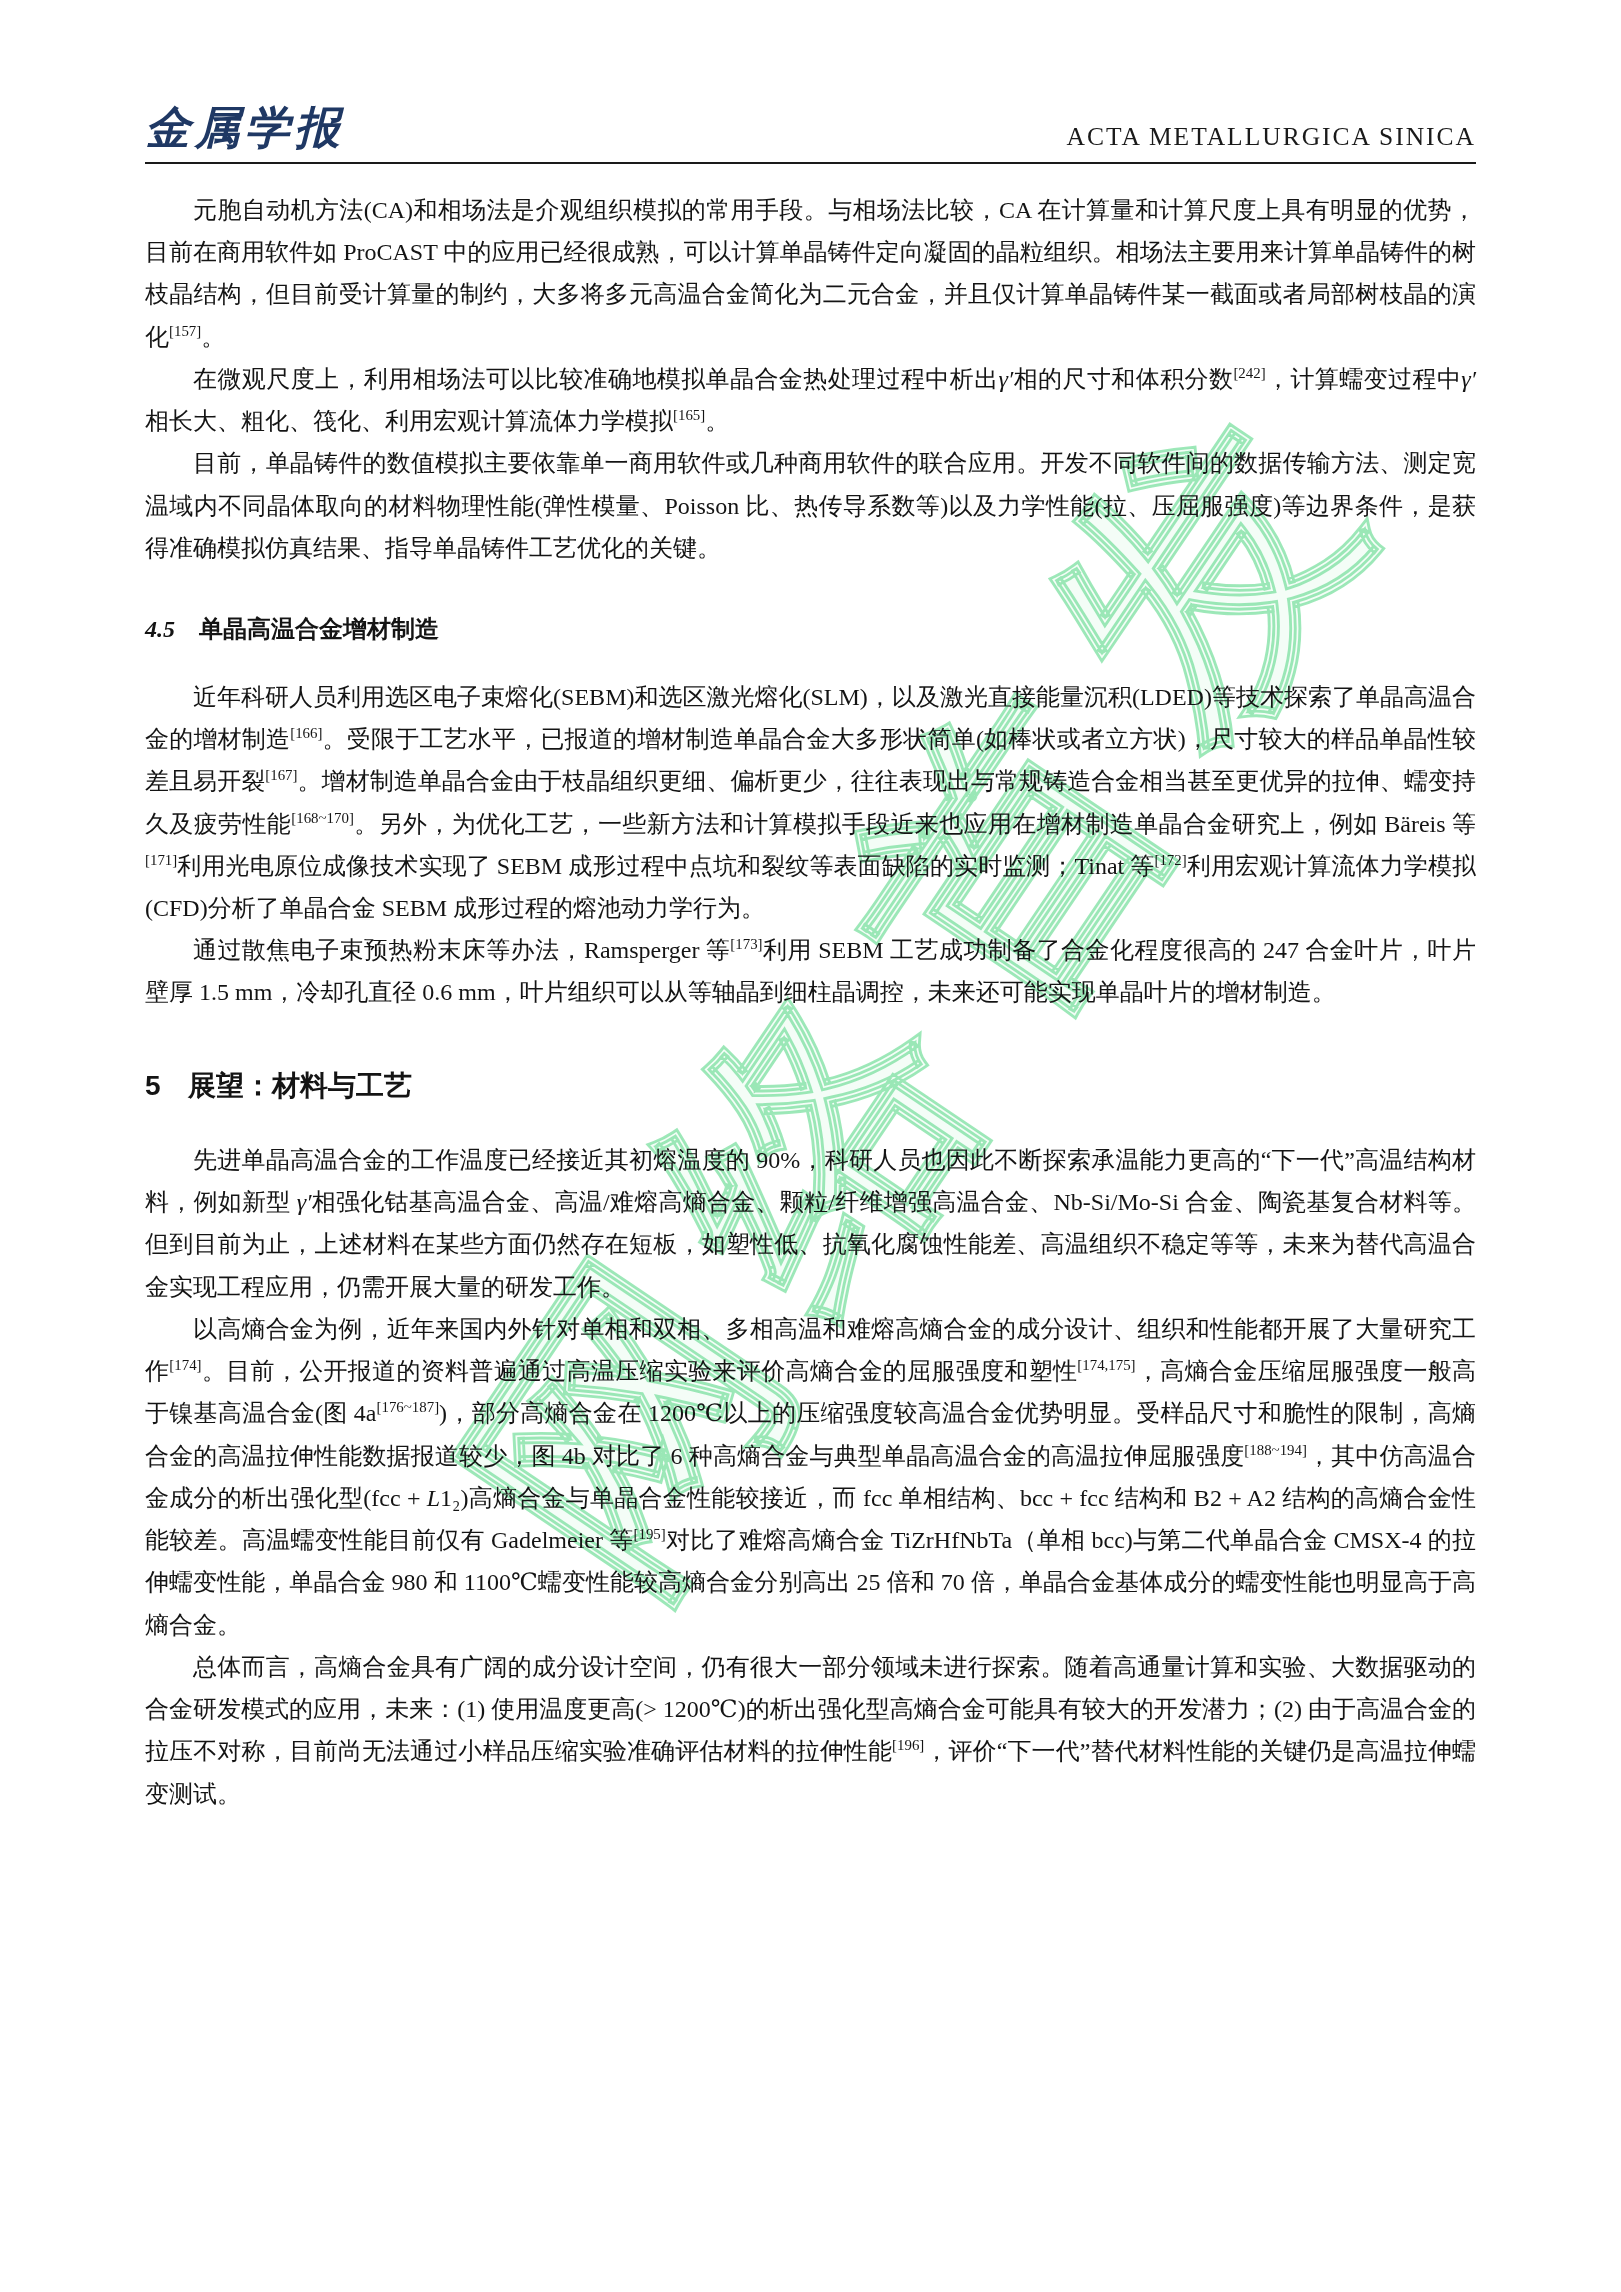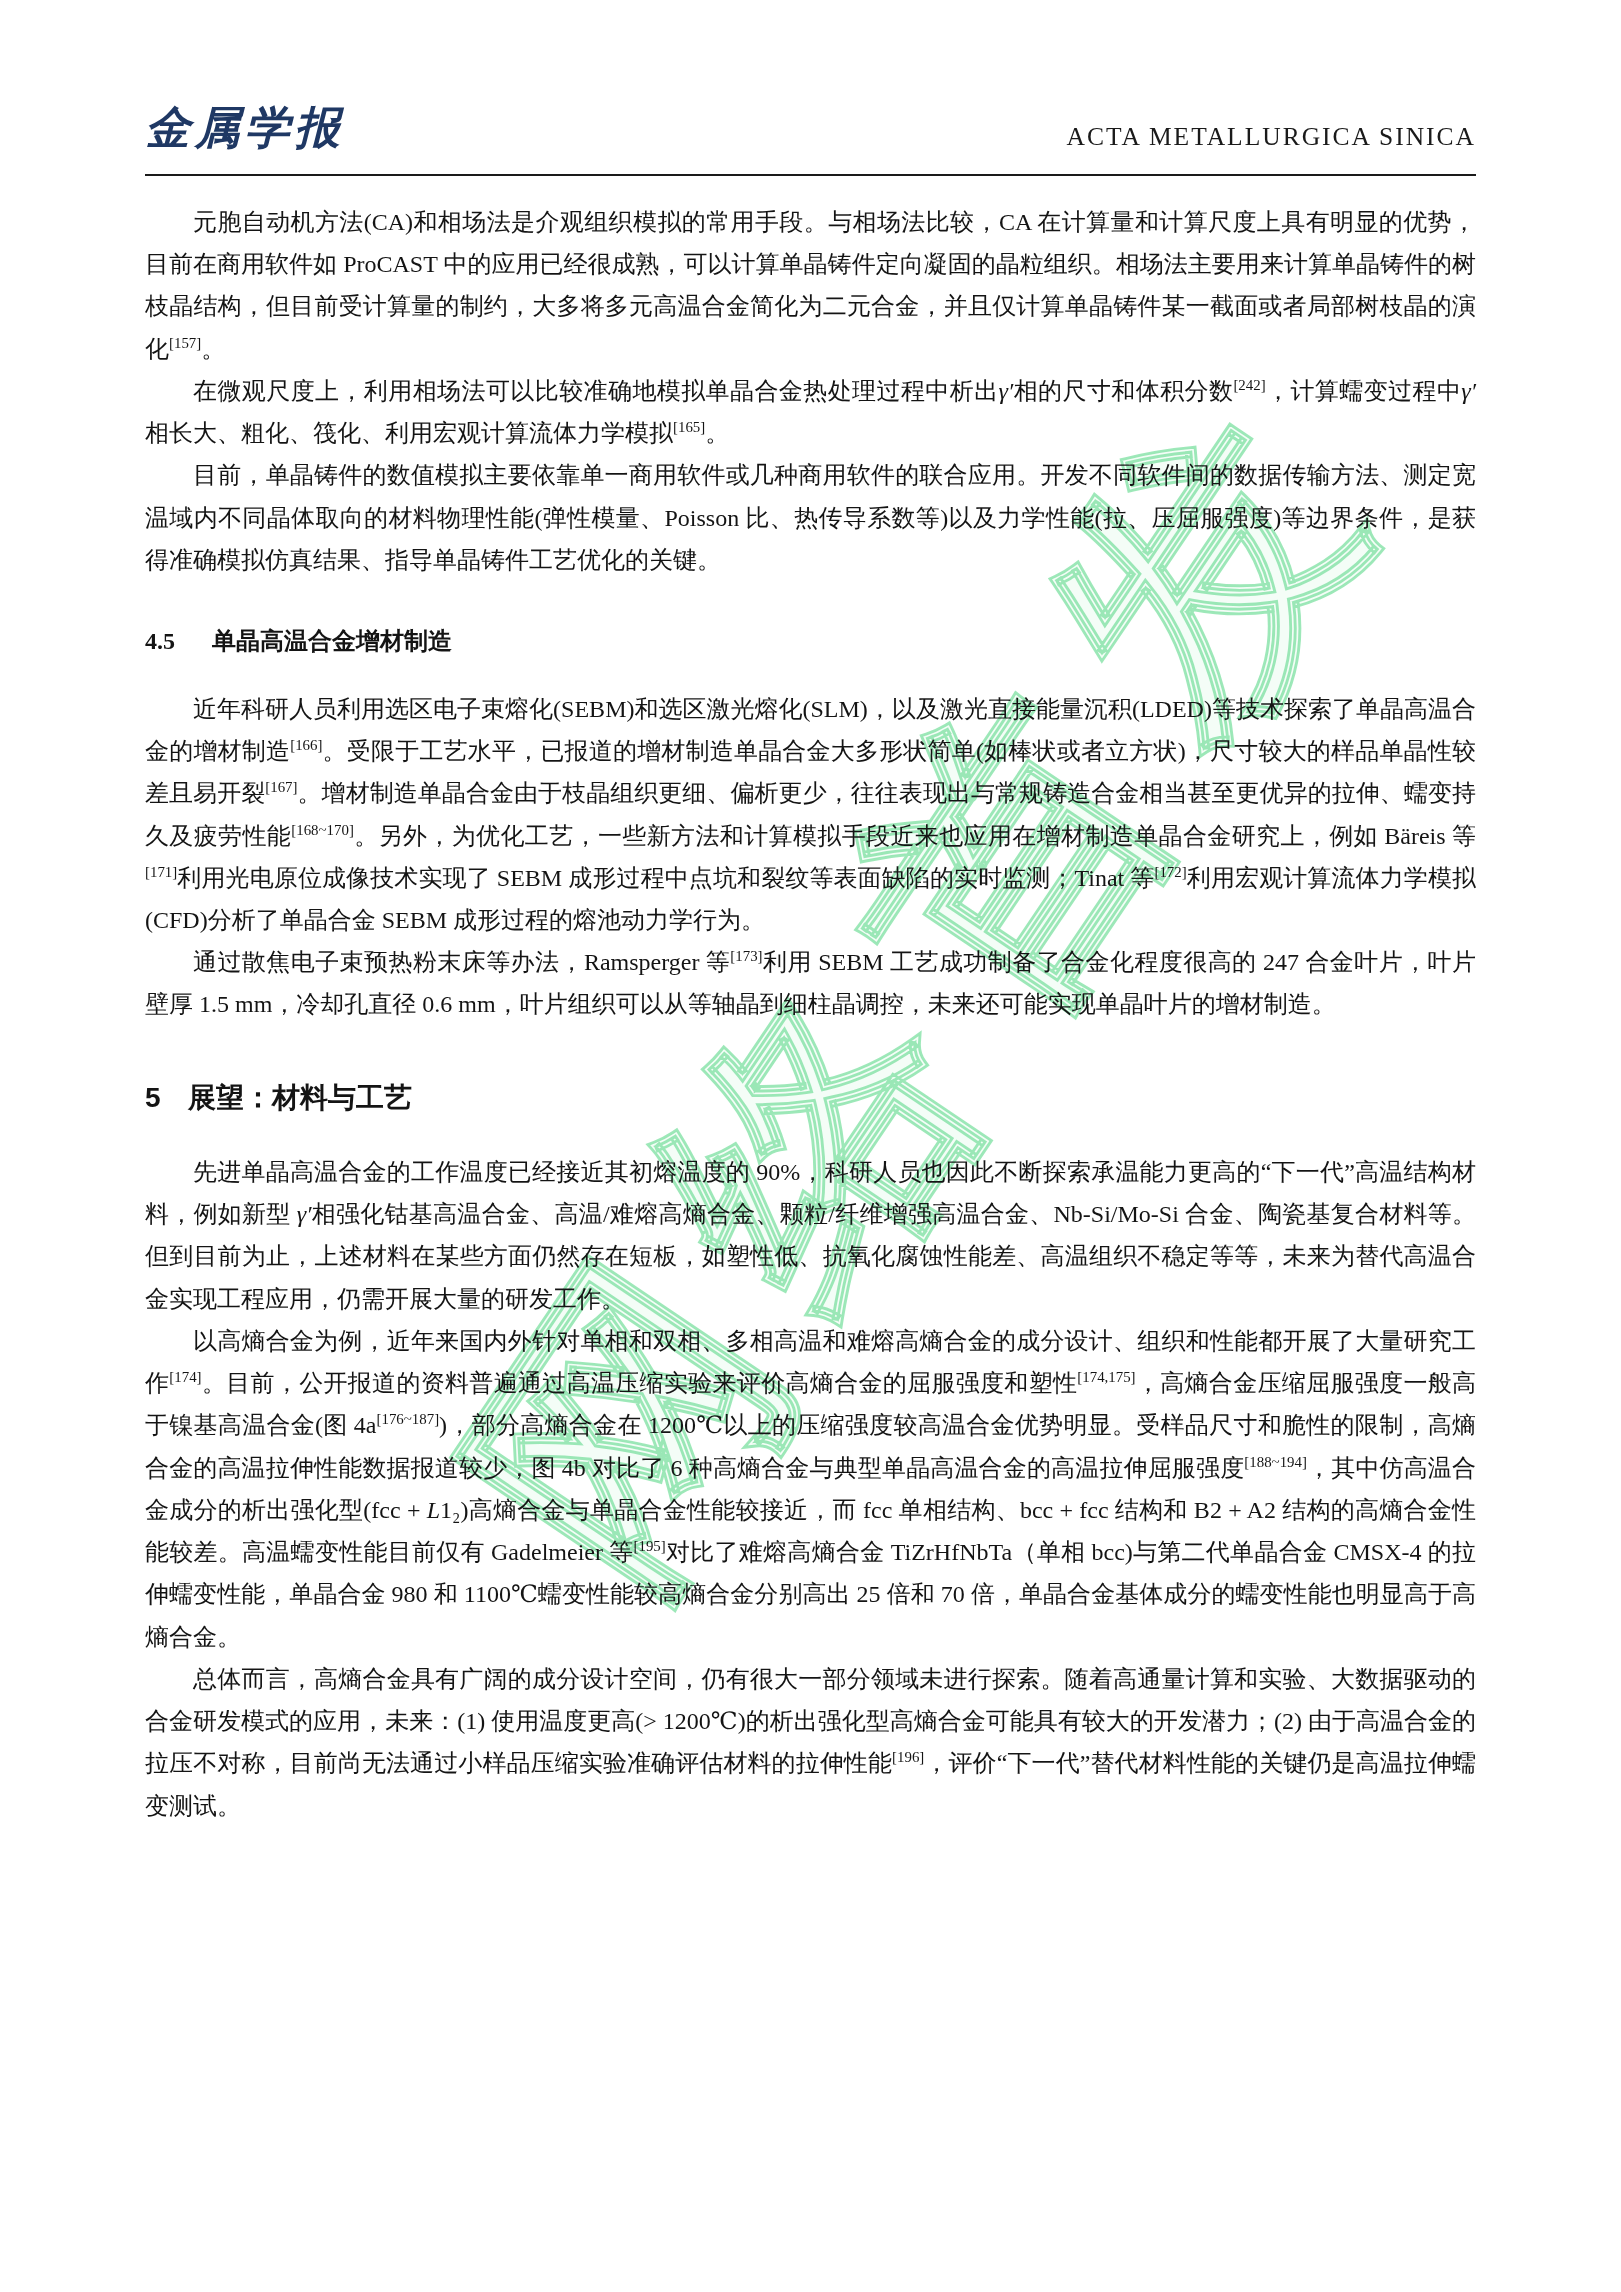--- a/index.html
+++ b/index.html
@@ -16,21 +16,21 @@
   .page-inner {
     position: relative;
     z-index: 1;
     padding: 0 145px;
   }
   .page-header {
     display: flex;
     justify-content: space-between;
     align-items: flex-end;
     padding-top: 106px;
-    padding-bottom: 23px;
+    padding-bottom: 11px;
     border-bottom: 2.9px solid #1a1a1a;
   }
   .logo {
     font-size: 45px;
     font-weight: bold;
     font-style: italic;
     color: #1f3864;
     letter-spacing: 4.9px;
     line-height: 1;
   }
@@ -55,22 +55,23 @@
     font-size: 0.62em;
     line-height: 0;
   }
   .heading-sub {
     margin: 39px 0 25.5px 0;
     font-size: 24px;
     font-weight: bold;
     font-family: "Liberation Sans", "DejaVu Sans", sans-serif;
   }
   .heading-sub .sec-num {
-    margin-right: 37px;
+    margin-right: 24px;
     font-family: "Liberation Serif", "DejaVu Serif", serif;
+    font-style: italic;
   }
   .heading-main {
     margin: 47px 0 29px 0;
     font-size: 28px;
     font-weight: bold;
     font-family: "Liberation Sans", "DejaVu Sans", sans-serif;
   }
   .heading-main .sec-num { margin-right: 27.4px; }
   .watermark {
     position: absolute;

